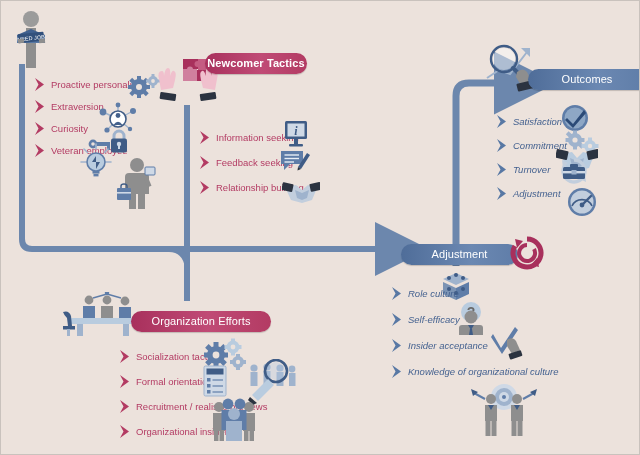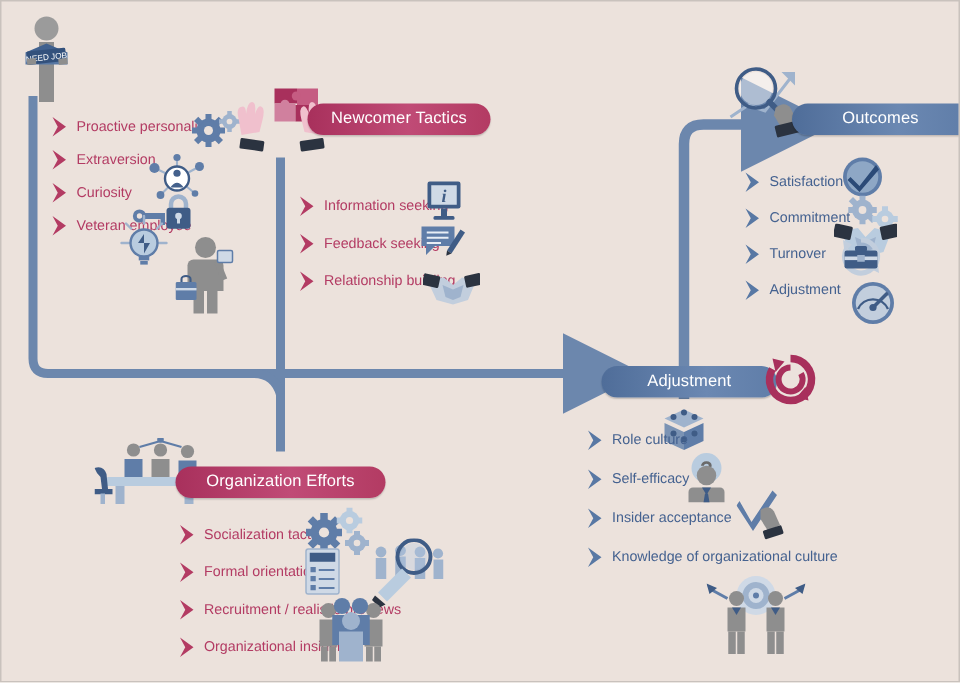--- a/index.html
+++ b/index.html
@@ -25,21 +25,21 @@
   .banner.bluegrad{background:linear-gradient(90deg,#4f6d99 0%,#6b88b2 60%,#5f7da8 100%);}
 
   
   .bullets{position:absolute;}
   .brow{
     display:flex;align-items:center;height:22px;white-space:nowrap;
   }
   .chev{width:13px;height:15px;flex:0 0 13px;margin-right:4px;}
   .blabel{font-size:9.5px;}
   .pinkTxt{color:#b33b63;}
-  .blueTxt{color:#456290;}
+  .blueTxt{color:#456290;font-style:italic;}
 
   
   .ill{position:absolute;}
   .ill svg{display:block;}
 </style>
 </head>
 <body>
 
 <div id="canvas">
 
@@ -209,21 +209,21 @@
       </g>
       <g fill="#f0c0cd">
         <path d="M2,22 q-2,-8 3,-8 q2,0 2,5 q1,-8 4,-8 q3,0 2,8 q2,-6 4,-5 q3,1 1,9 l-2,8 l-12,2 Z"></path>
         <path d="M60,22 q2,-8 -3,-8 q-2,0 -2,5 q-1,-8 -4,-8 q-3,0 -2,8 q-2,-6 -4,-5 q-3,1 -1,9 l2,8 l12,2 Z"></path>
       </g>
       <rect x="3" y="36" width="16" height="7" rx="1" fill="#2b3340" transform="rotate(8 11 39)"></rect>
       <rect x="43" y="36" width="16" height="7" rx="1" fill="#2b3340" transform="rotate(-8 51 39)"></rect>
     </svg>
   </div>
 
-  <div class="banner pinkgrad" style="left:204px;top:68px;width:122px;">Newcomer Tactics</div>
+  <div class="banner pinkgrad" style="left:204px;top:52px;width:102px;font-weight:bold;">Newcomer Tactics</div>
 
   <div class="bullets" style="left:198px;top:124px;">
     <div class="brow" style="height:25px;">
       <svg class="chev" viewBox="0 0 13 15">
           <path d="M1,1 L10,7.5 L1,14 L4.5,7.5 Z" fill="#b33b63"></path>
         </svg>
       <span class="blabel pinkTxt">Information seeking</span>
     </div>
     <div class="brow" style="height:25px;">
       <svg class="chev" viewBox="0 0 13 15">
@@ -289,21 +289,21 @@
       <circle cx="44" cy="1" r="2.2" fill="#5f7da8"></circle>
       <rect x="8" y="26" width="70" height="6" rx="1" fill="#b9ccdf"></rect>
       <rect x="14" y="32" width="6" height="12" fill="#9fb3cd"></rect>
       <rect x="60" y="32" width="6" height="12" fill="#9fb3cd"></rect>
       <path d="M0,20 q6,-2 8,4 l1,10 h-4 l-1,-8 q-3,-3 -4,-6 Z" fill="#3f5c86"></path>
       <rect x="0" y="34" width="12" height="3.5" fill="#3f5c86"></rect>
       <rect x="4" y="37" width="3" height="7" fill="#9fb3cd"></rect>
     </svg>
   </div>
 
-  <div class="banner pinkgrad" style="left:116px;top:310px;width:140px;">Organization Efforts</div>
+  <div class="banner pinkgrad" style="left:130px;top:310px;width:140px;">Organization Efforts</div>
 
   <div class="bullets" style="left:118px;top:343px;">
     <div class="brow" style="height:25px;">
       <svg class="chev" viewBox="0 0 13 15">
           <path d="M1,1 L10,7.5 L1,14 L4.5,7.5 Z" fill="#b33b63"></path>
         </svg>
       <span class="blabel pinkTxt">Socialization tactics</span>
     </div>
     <div class="brow" style="height:25px;">
       <svg class="chev" viewBox="0 0 13 15">

